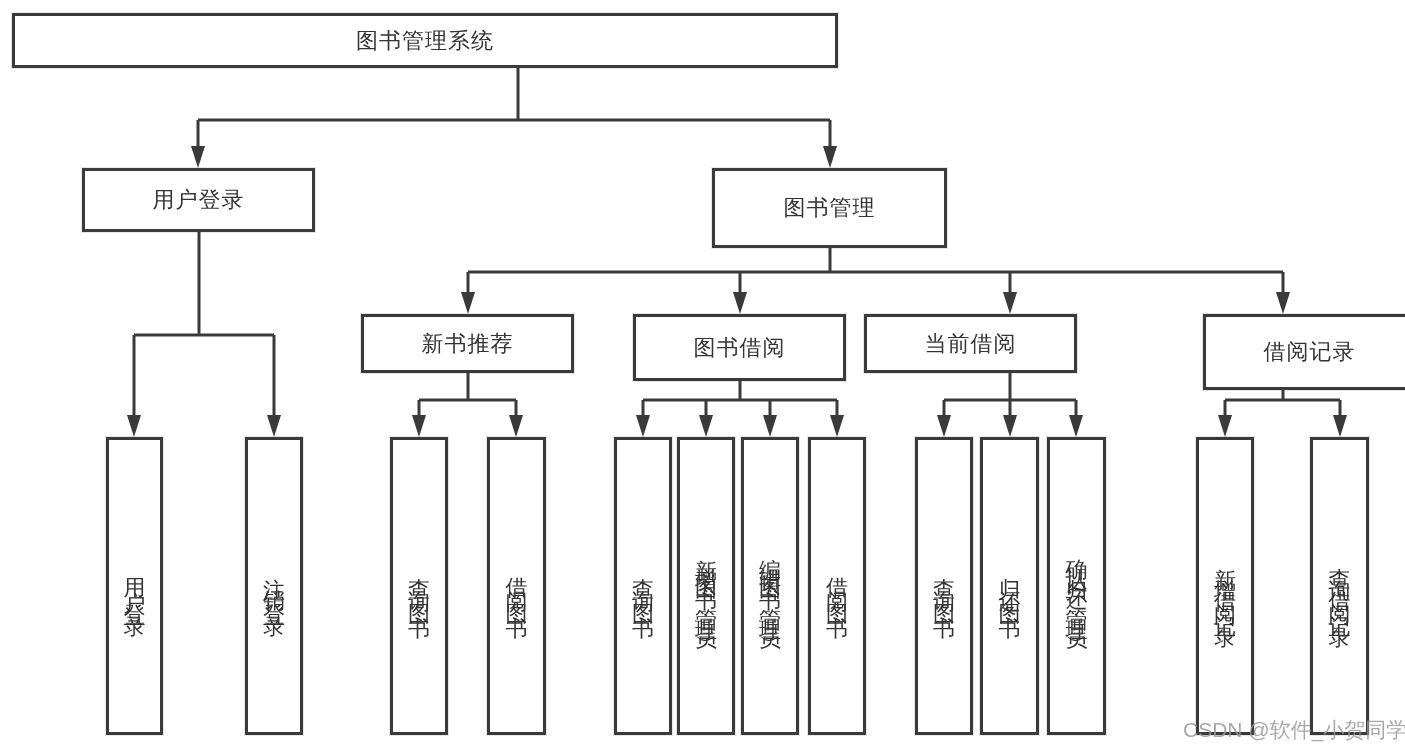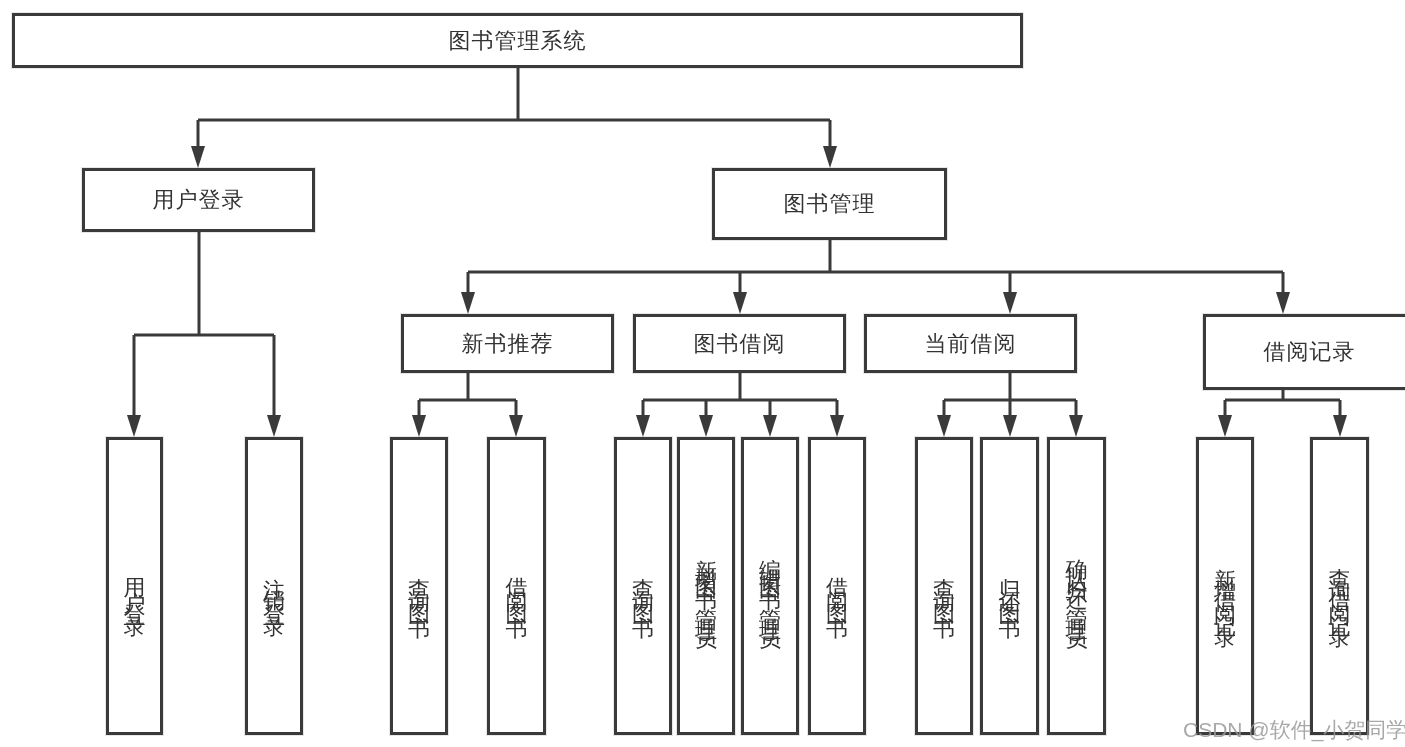--- a/index.html
+++ b/index.html
@@ -93,35 +93,35 @@
     <path class="wire" d="M1010,373 V400 M944,400 H1076 M944,400 V419 M1010,400 V419 M1076,400 V419"></path>
     <use href="#ah" x="944" y="437"></use>
     <use href="#ah" x="1010" y="437"></use>
     <use href="#ah" x="1076" y="437"></use>
 
     <path class="wire" d="M1283,373 V400 M1225,400 H1340 M1225,400 V419 M1340,400 V419"></path>
     <use href="#ah" x="1225" y="437"></use>
     <use href="#ah" x="1340" y="437"></use>
   </svg>
 
-  <div class="box" style="left:12px;top:13px;width:1011px;height:55px;">
+  <div class="box" style="left:12px;top:13px;width:826px;height:55px;">
     <span class="h-label">图书管理系统</span>
   </div>
 
   <div class="box" style="left:82px;top:168px;width:233px;height:64px;">
     <span class="h-label">用户登录</span>
   </div>
-  <div class="box" style="left:712px;top:168px;width:235px;height:72px;">
+  <div class="box" style="left:712px;top:168px;width:235px;height:80px;">
     <span class="h-label">图书管理</span>
   </div>
 
-  <div class="box" style="left:361px;top:314px;width:213px;height:59px;margin-left:40px;">
+  <div class="box" style="left:361px;top:314px;width:213px;height:59px;">
     <span class="h-label">新书推荐</span>
   </div>
-  <div class="box" style="left:633px;top:314px;width:213px;height:59px;">
+  <div class="box" style="left:633px;top:314px;width:213px;height:67px;">
     <span class="h-label">图书借阅</span>
   </div>
   <div class="box" style="left:864px;top:314px;width:213px;height:59px;">
     <span class="h-label">当前借阅</span>
   </div>
   <div class="box" style="left:1176px;top:314px;width:213px;height:76px;margin-left:27px;">
     <span class="h-label">借阅记录</span>
   </div>
 
   <div class="box" style="left:106px;top:437px;width:57px;height:298px;">

